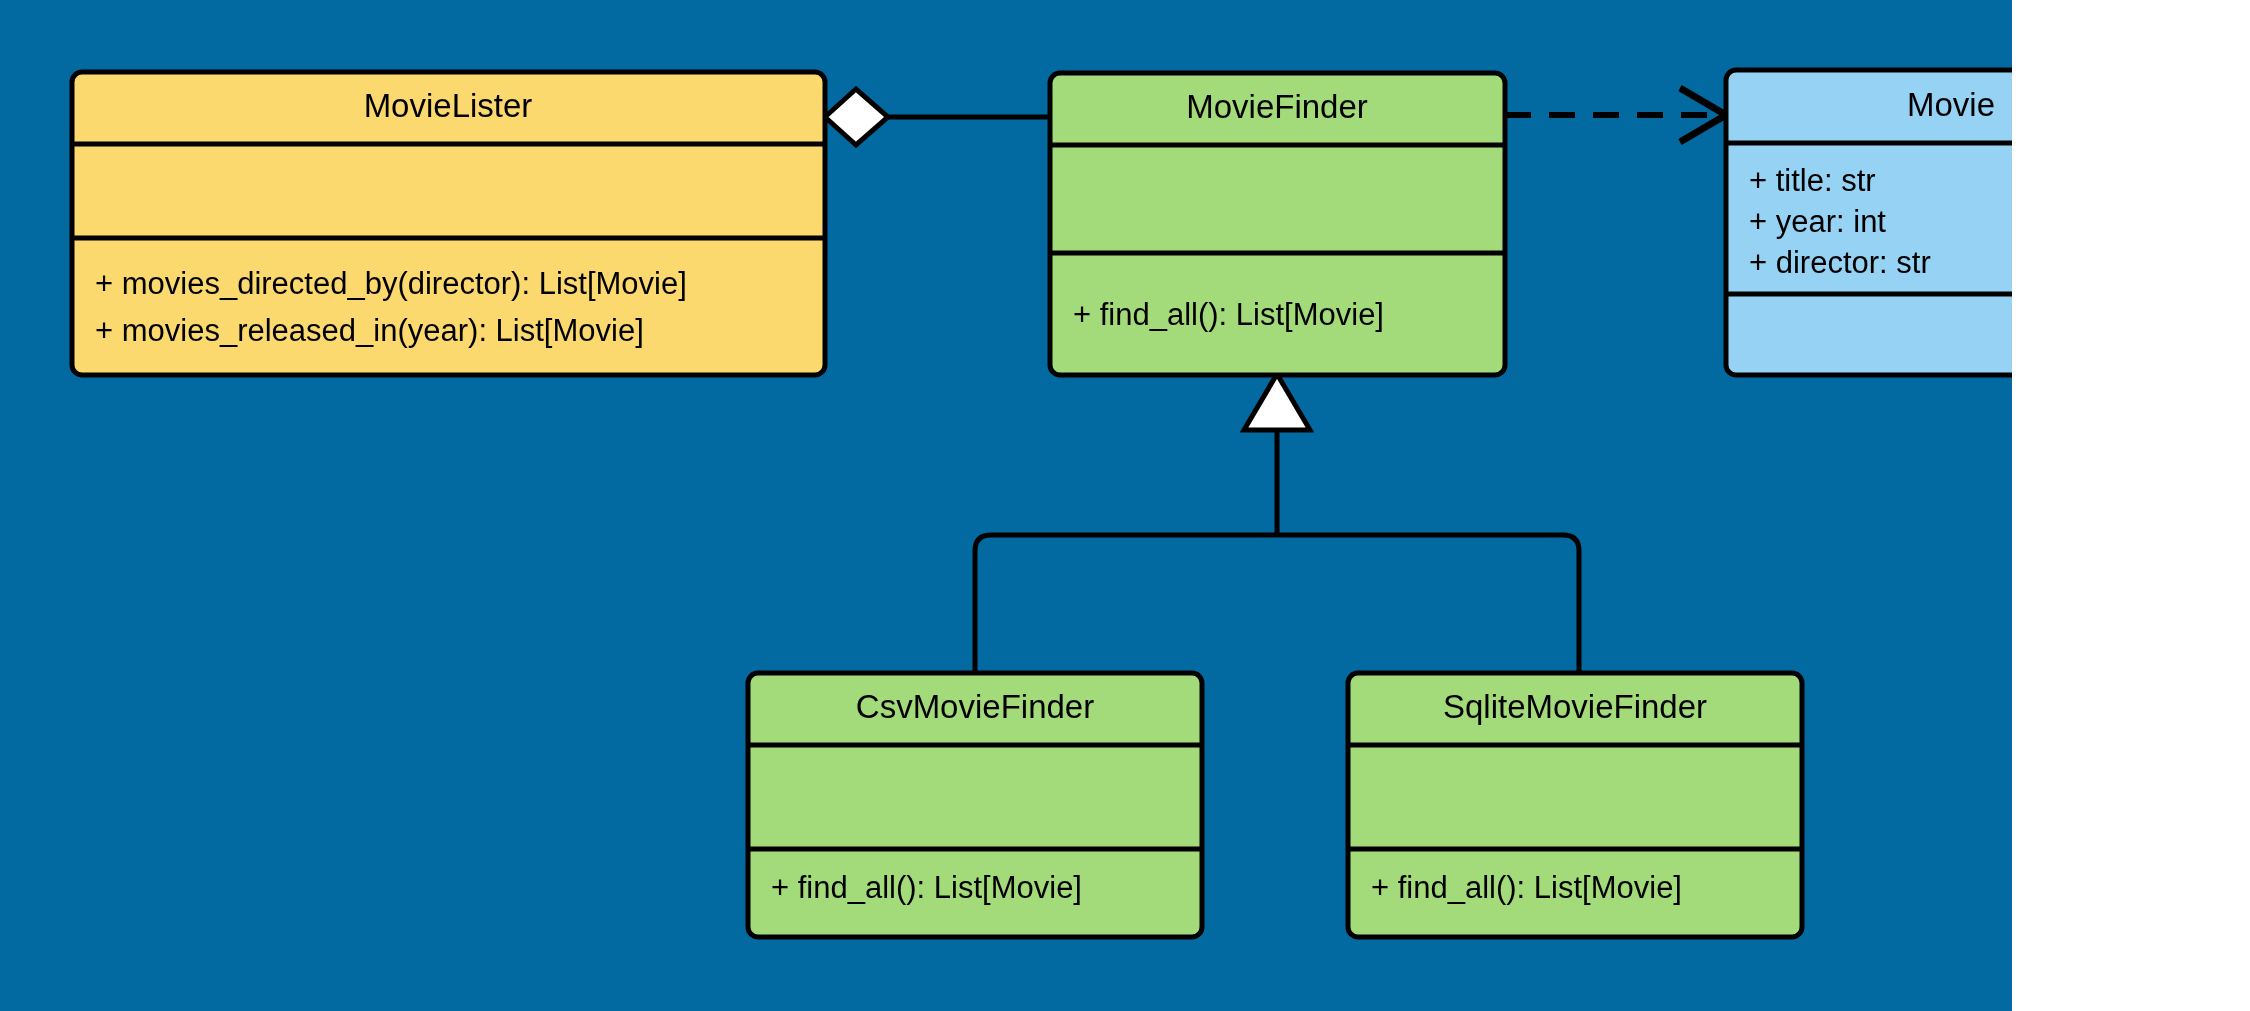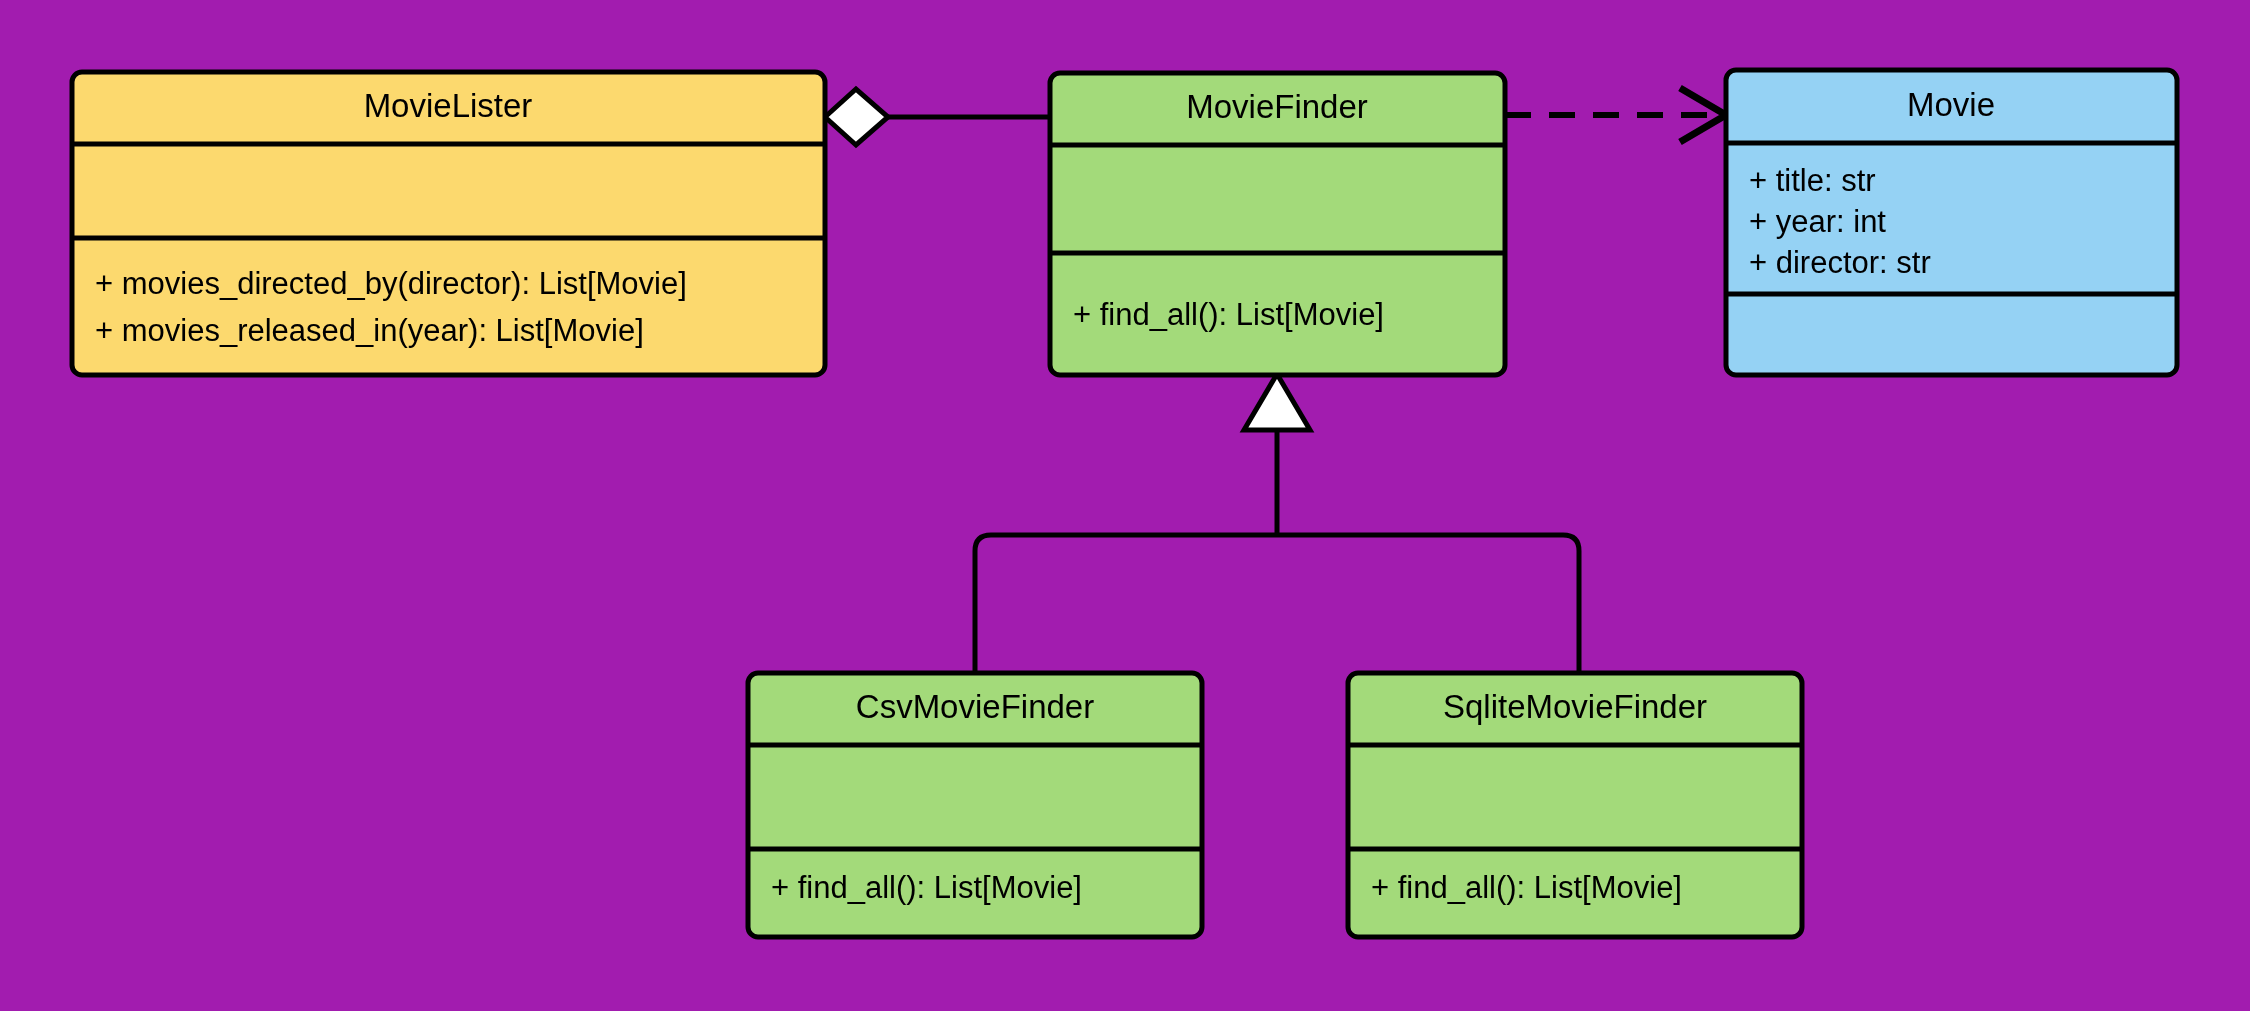--- a/index.html
+++ b/index.html
@@ -2,23 +2,23 @@
 <html><head>
 <meta charset="utf-8">
 <style>
   html, body {
     margin: 0;
     padding: 0;
     background: #ffffff;
   }
   #diagram-root {
     position: relative;
-    width: 2250px;
+    width: 2012px;
     height: 1011px;
-    background: #a21caf;
+    background: #0369a1;
     overflow: hidden;
     font-family: "Liberation Sans", sans-serif;
   }
   svg.uml-canvas {
     display: block;
     width: 2250px;
     height: 1011px;
   }
   .cls-box {
     stroke: #000000;

